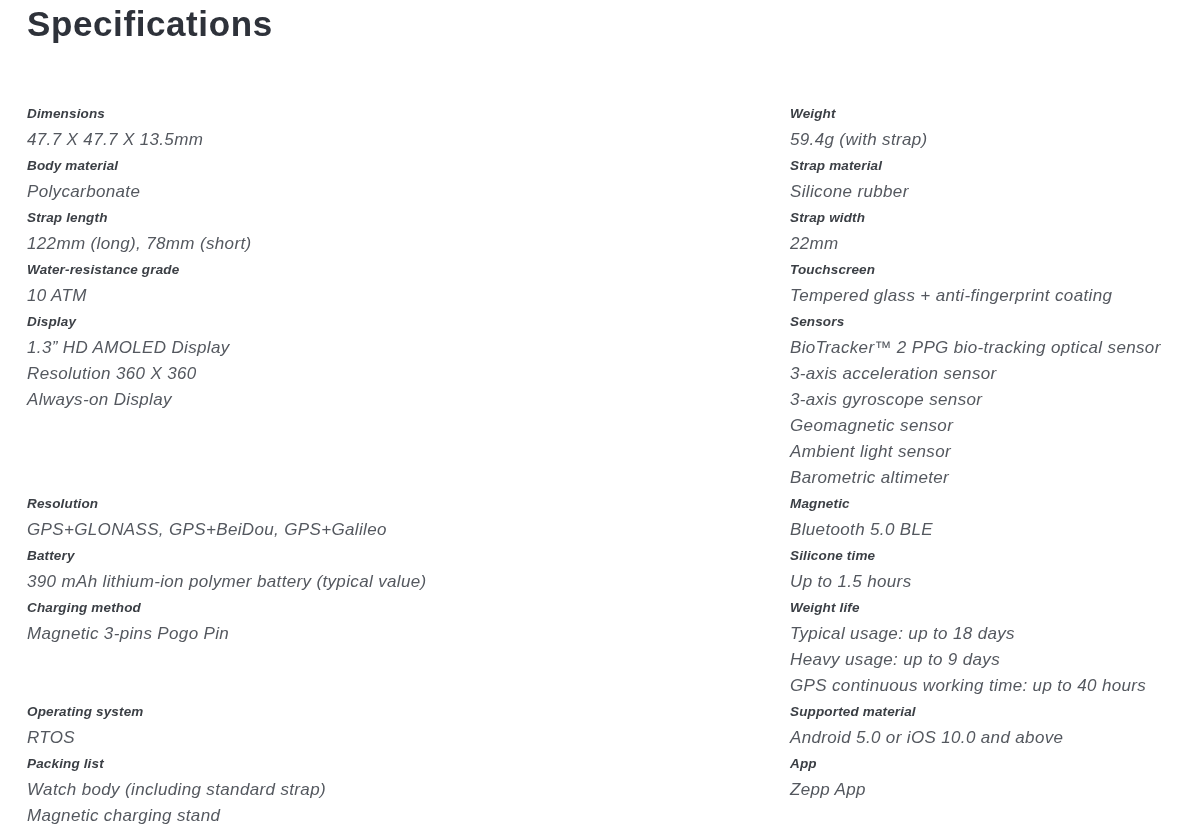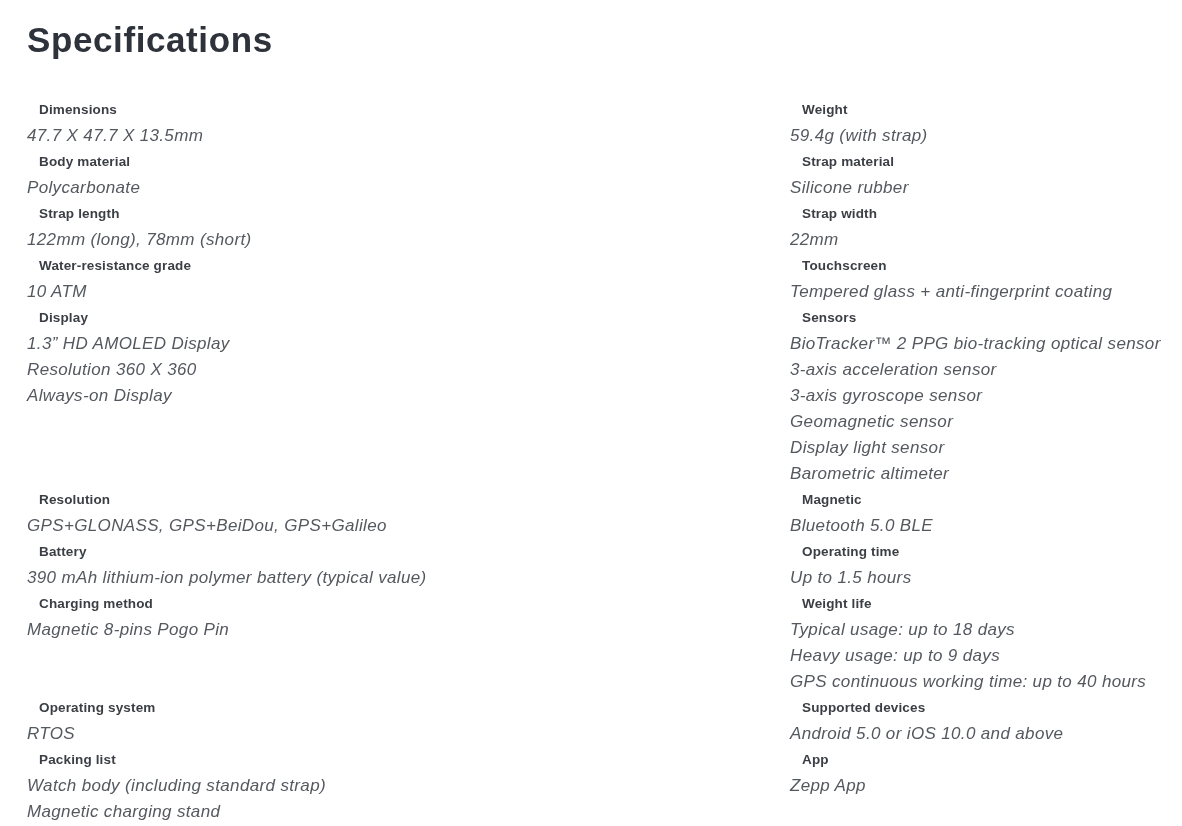--- a/index.html
+++ b/index.html
@@ -16,42 +16,43 @@
     font-family: "Liberation Sans", sans-serif;
   }
   .page {
     width: 1182px;
     min-height: 826px;
     background: var(--c-bg);
     padding: 0 6px 10px 27px;
     overflow: hidden;
   }
   .page-title {
-    margin: 0 0 40px 0;
-    padding-top: 18px;
+    margin: 0 0 60px 0;
+    padding-top: 2px;
     font-size: 35px;
     line-height: 44px;
     font-weight: 600;
     letter-spacing: 0.6px;
     color: var(--c-title);
   }
   .spec-grid { display: block; }
   .spec-row {
     display: grid;
     grid-template-columns: 763px 1fr;
     margin-bottom: 5px;
   }
   .spec-item { min-width: 0; }
   .spec-label {
-    margin: 0 0 5px 12px;
+    margin: 0 0 5px 0;
     font-size: 13.5px;
     line-height: 16px;
     font-weight: 700;
     letter-spacing: 0.15px;
     color: var(--c-label);
+    font-style: italic;
   }
   .spec-line {
     font-size: 17px;
     line-height: 26px;
     letter-spacing: 0.35px;
     color: var(--c-value);
     white-space: nowrap;
     font-style: italic;
   }
 </style>
@@ -130,21 +131,21 @@
             <div class="spec-line">Always-on Display</div>
           </div>
     </div>
     <div class="spec-item spec-item-right">
       <h3 class="spec-label">Sensors</h3>
       <div class="spec-lines">
             <div class="spec-line">BioTracker™ 2 PPG bio-tracking optical sensor</div>
             <div class="spec-line">3-axis acceleration sensor</div>
             <div class="spec-line">3-axis gyroscope sensor</div>
             <div class="spec-line">Geomagnetic sensor</div>
-            <div class="spec-line">Display light sensor</div>
+            <div class="spec-line">Ambient light sensor</div>
             <div class="spec-line">Barometric altimeter</div>
           </div>
     </div>
   </section>
 
   <section class="spec-row">
     <div class="spec-item spec-item-left">
       <h3 class="spec-label">Resolution</h3>
       <div class="spec-lines">
             <div class="spec-line">GPS+GLONASS, GPS+BeiDou, GPS+Galileo</div>
@@ -159,53 +160,53 @@
   </section>
 
   <section class="spec-row">
     <div class="spec-item spec-item-left">
       <h3 class="spec-label">Battery</h3>
       <div class="spec-lines">
             <div class="spec-line">390 mAh lithium-ion polymer battery (typical value)</div>
           </div>
     </div>
     <div class="spec-item spec-item-right">
-      <h3 class="spec-label">Operating time</h3>
+      <h3 class="spec-label">Silicone time</h3>
       <div class="spec-lines">
             <div class="spec-line">Up to 1.5 hours</div>
           </div>
     </div>
   </section>
 
   <section class="spec-row">
     <div class="spec-item spec-item-left">
       <h3 class="spec-label">Charging method</h3>
       <div class="spec-lines">
-            <div class="spec-line">Magnetic 8-pins Pogo Pin</div>
+            <div class="spec-line">Magnetic 3-pins Pogo Pin</div>
           </div>
     </div>
     <div class="spec-item spec-item-right">
       <h3 class="spec-label">Weight life</h3>
       <div class="spec-lines">
             <div class="spec-line">Typical usage: up to 18 days</div>
             <div class="spec-line">Heavy usage: up to 9 days</div>
             <div class="spec-line">GPS continuous working time: up to 40 hours</div>
           </div>
     </div>
   </section>
 
   <section class="spec-row">
     <div class="spec-item spec-item-left">
       <h3 class="spec-label">Operating system</h3>
       <div class="spec-lines">
             <div class="spec-line">RTOS</div>
           </div>
     </div>
     <div class="spec-item spec-item-right">
-      <h3 class="spec-label">Supported devices</h3>
+      <h3 class="spec-label">Supported material</h3>
       <div class="spec-lines">
             <div class="spec-line">Android 5.0 or iOS 10.0 and above</div>
           </div>
     </div>
   </section>
 
   <section class="spec-row">
     <div class="spec-item spec-item-left">
       <h3 class="spec-label">Packing list</h3>
       <div class="spec-lines">

